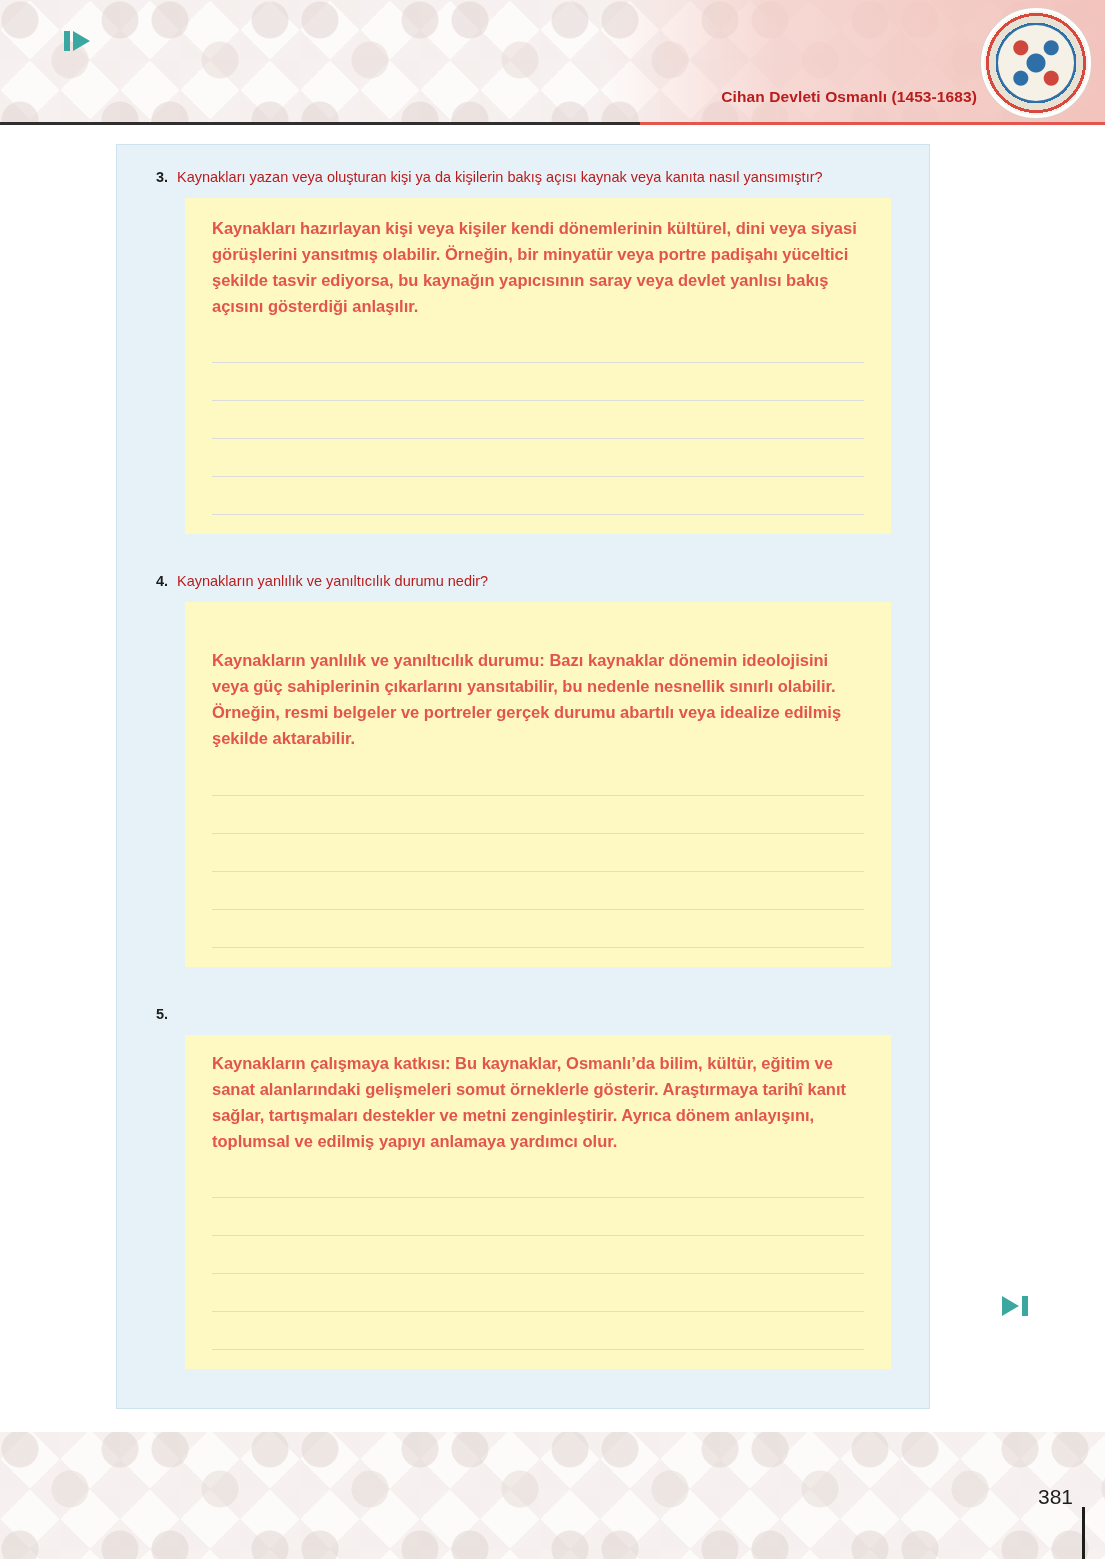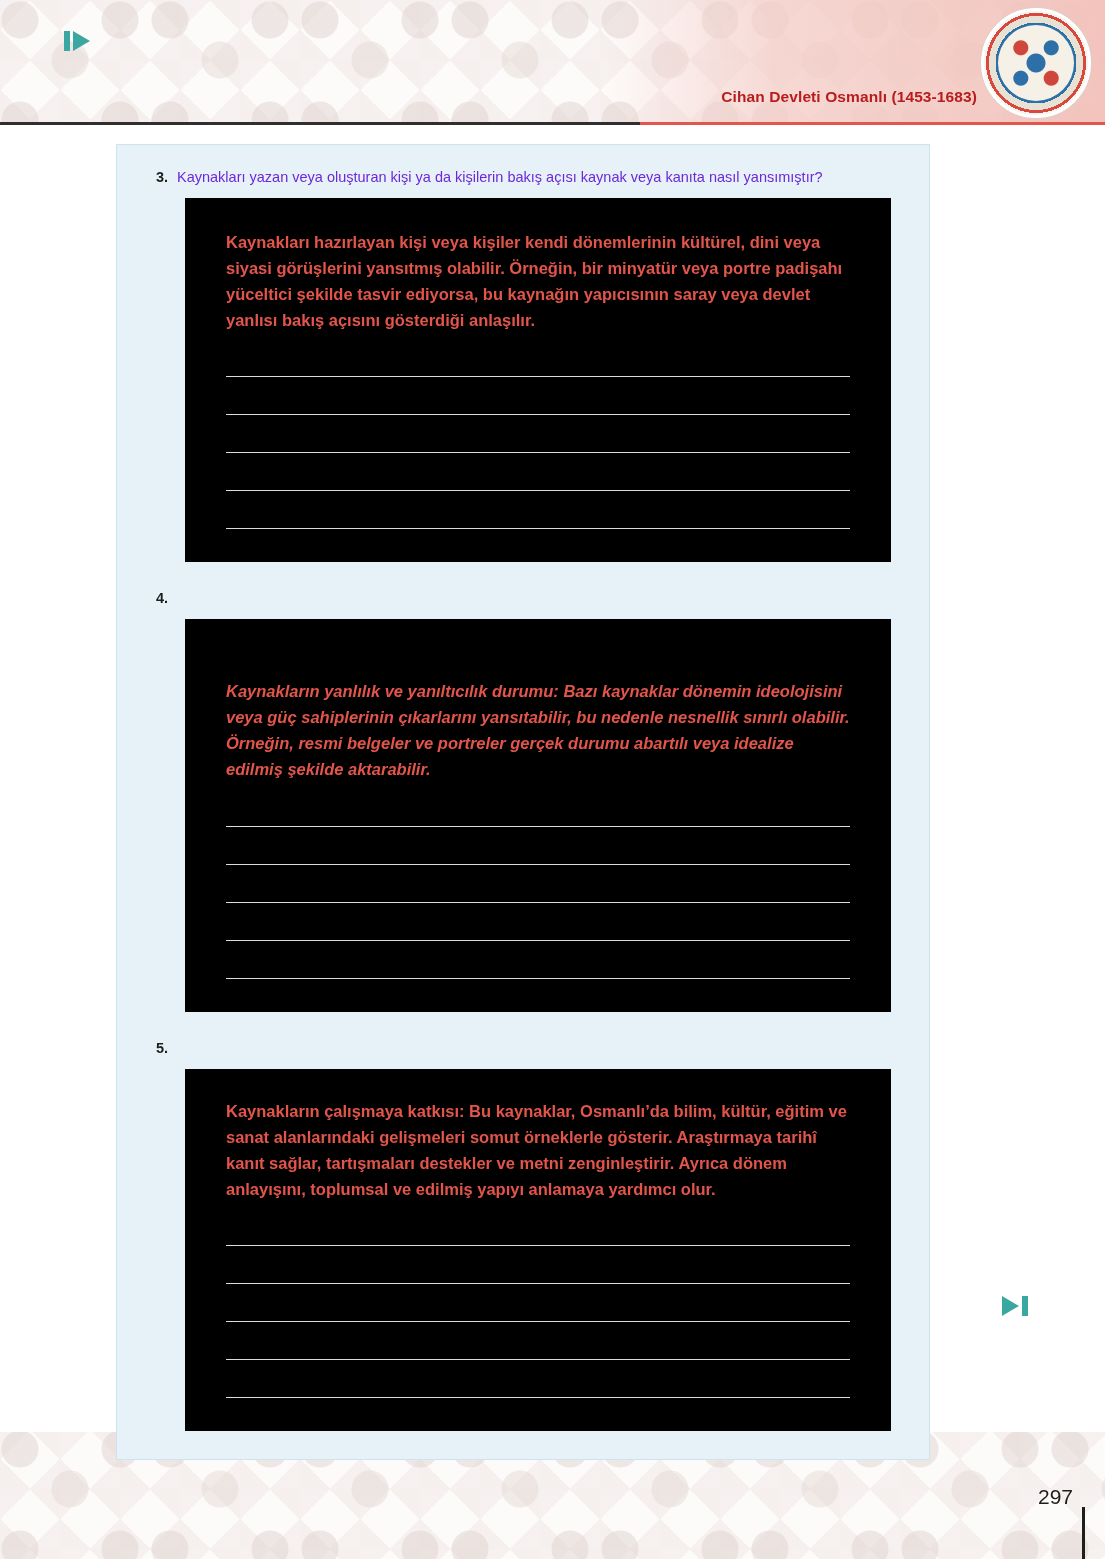--- a/index.html
+++ b/index.html
@@ -143,30 +143,30 @@
     color: #1d1d1b;
     width: 26px;
     flex: 0 0 26px;
     text-align: right;
     padding-right: 9px;
     box-sizing: border-box;
     line-height: 1.45;
   }
   .q-text {
     font-size: 14.5px;
-    color: #6d28d9;
+    color: #b91c1c;
     line-height: 1.45;
     flex: 1;
   }
 
   .answer-box {
-    margin: 0 38px 0 68px;
-    background: #000000;
+    margin: 0 38px 11px 68px;
+    background: #fef9c3;
     box-sizing: border-box;
-    padding: 17px;
+    padding: 3px;
     position: relative;
   }
   .answer-inner {
     padding: 14px 24px 0 24px;
   }
   .answer-text {
     font-size: 16.5px;
     font-weight: bold;
     color: #e2554b;
     line-height: 1.58;
@@ -240,23 +240,24 @@
         <div class="line"></div>
         <div class="line"></div>
         <div class="line"></div>
       </div>
     </div>
 
     <div class="gap-small"></div>
 
     <div class="q-row">
       <div class="q-num">4.</div>
+      <div class="q-text">Kaynakların yanlılık ve yanıltıcılık durumu nedir?</div>
     </div>
     <div class="answer-box">
-      <div class="answer-inner" style="padding-top:42px;font-style:italic;">
+      <div class="answer-inner" style="padding-top:42px;">
         <p class="answer-text">Kaynakların yanlılık ve yanıltıcılık durumu: Bazı kaynaklar dönemin ideolojisini veya güç sahiplerinin çıkarlarını yansıtabilir, bu nedenle nesnellik sınırlı olabilir. Örneğin, resmi belgeler ve portreler gerçek durumu abartılı veya idealize edilmiş şekilde aktarabilir.</p>
       </div>
       <div class="lines">
         <div class="line"></div>
         <div class="line"></div>
         <div class="line"></div>
         <div class="line"></div>
         <div class="line"></div>
       </div>
     </div>
@@ -282,14 +283,14 @@
   </div>
 </div>
 
 <div class="marker-bottom-right">
   <svg width="30" height="22" viewBox="0 0 30 22" aria-hidden="true">
     <polygon points="1,1 18,11 1,21" fill="#3aa8a0"></polygon>
     <rect x="21" y="1" width="6" height="20" fill="#3aa8a0"></rect>
   </svg>
 </div>
 
-<div class="page-number">297</div>
+<div class="page-number">381</div>
 <div class="footer-rule"></div>
 
 </body></html>

